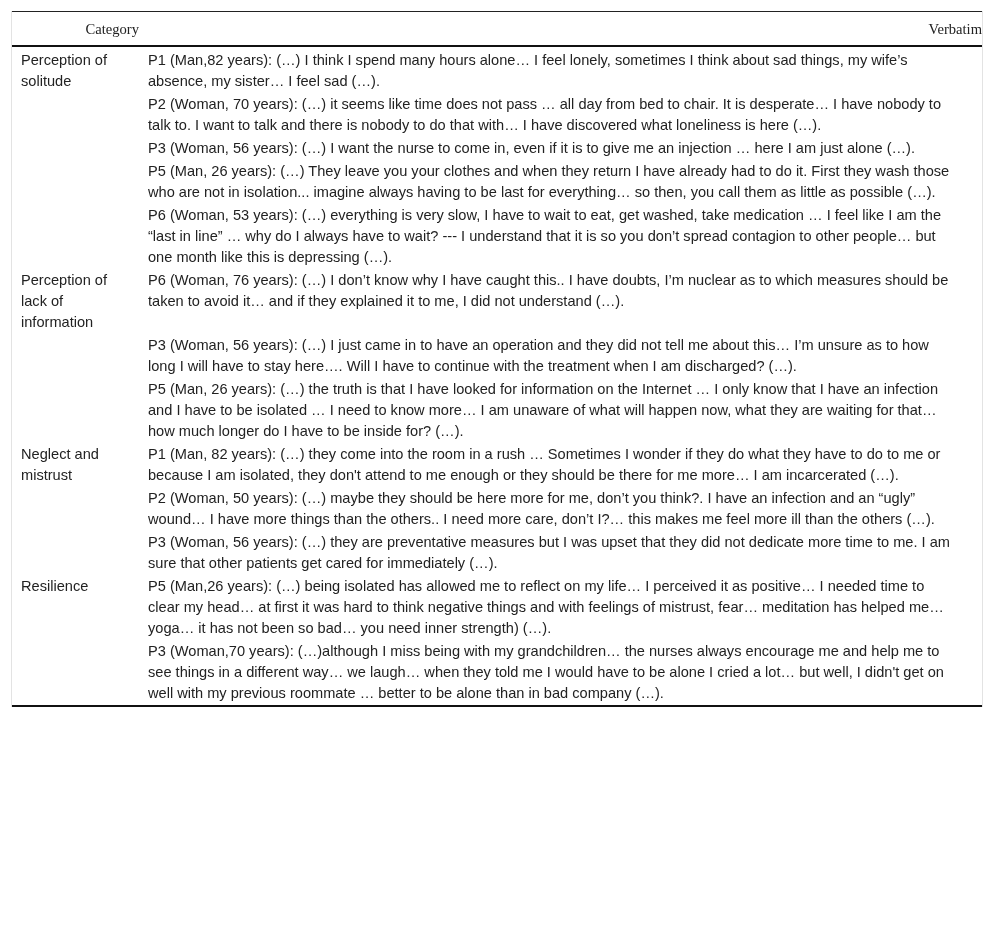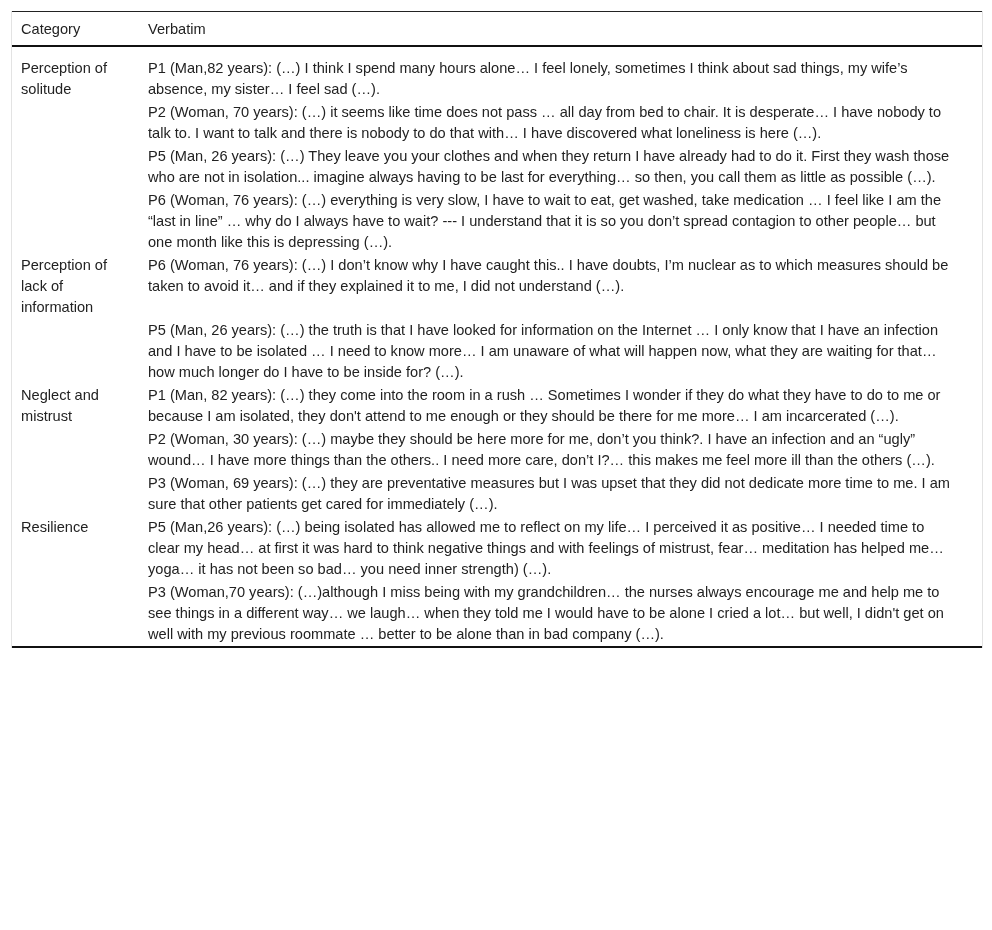--- a/index.html
+++ b/index.html
@@ -7,25 +7,25 @@
     width: 992px; height: 930px; position: relative; overflow: hidden;
     font-family: "Liberation Sans", sans-serif; font-size: 14.6px; color: #222222;
   }
   .table-wrap {
     position: absolute; left: 11px; top: 11px; width: 970px;
     border-left: 1px solid #e3e3e3; border-right: 1px solid #e3e3e3;
   }
   table { border-collapse: collapse; width: 100%; table-layout: fixed; }
   col.c1 { width: 127px; }
   thead th {
-    text-align: left; font-weight: normal; padding: 7px 0 6px 9px;
-    border-top: 1px solid #222; border-bottom: 2px solid #111; line-height: 20px;
+    text-align: right; font-weight: normal; padding: 7px 0 6px 9px;
+    border-top: 1px solid #222; border-bottom: 2px solid #111; line-height: 20px; font-family: Liberation Serif, serif;
   }
   tbody td { vertical-align: top; padding: 1px 0 1px 9px; line-height: 21px; }
-  tbody tr:first-child td { padding-top: 11px; }
+  tbody tr:first-child td { padding-top: 3px; }
   tbody tr.last td { border-bottom: 2px solid #111; }
   .cat { padding-right: 4px; }
   .verb { padding-right: 24px; }
 </style>
 </head>
 <body>
 
 <div class="table-wrap">
   <table>
     <colgroup>
@@ -42,45 +42,53 @@
         <tr>
           <td class="cat">Perception of solitude</td>
           <td class="verb">P1 (Man,82 years): (…) I think I spend many hours alone… I feel lonely, sometimes I think about sad things, my wife’s absence, my sister… I feel sad (…).</td>
         </tr>
         <tr>
           <td class="cat"></td>
           <td class="verb">P2 (Woman, 70 years): (…) it seems like time does not pass … all day from bed to chair. It is desperate… I have nobody to talk to. I want to talk and there is nobody to do that with… I have discovered what loneliness is here (…).</td>
         </tr>
         <tr>
           <td class="cat"></td>
+          <td class="verb">P3 (Woman, 56 years): (…) I want the nurse to come in, even if it is to give me an injection … here I am just alone (…).</td>
+        </tr>
+        <tr>
+          <td class="cat"></td>
           <td class="verb">P5 (Man, 26 years): (…) They leave you your clothes and when they return I have already had to do it. First they wash those who are not in isolation... imagine always having to be last for everything… so then, you call them as little as possible (…).</td>
         </tr>
         <tr>
           <td class="cat"></td>
-          <td class="verb">P6 (Woman, 76 years): (…) everything is very slow, I have to wait to eat, get washed, take medication … I feel like I am the “last in line” … why do I always have to wait? --- I understand that it is so you don’t spread contagion to other people… but one month like this is depressing (…).</td>
+          <td class="verb">P6 (Woman, 53 years): (…) everything is very slow, I have to wait to eat, get washed, take medication … I feel like I am the “last in line” … why do I always have to wait? --- I understand that it is so you don’t spread contagion to other people… but one month like this is depressing (…).</td>
         </tr>
         <tr>
           <td class="cat">Perception of lack of information</td>
           <td class="verb" style="padding-bottom: 22px;">P6 (Woman, 76 years): (…) I don’t know why I have caught this.. I have doubts, I’m nuclear as to which measures should be taken to avoid it… and if they explained it to me, I did not understand (…).</td>
+        </tr>
+        <tr>
+          <td class="cat"></td>
+          <td class="verb">P3 (Woman, 56 years): (…) I just came in to have an operation and they did not tell me about this… I’m unsure as to how long I will have to stay here…. Will I have to continue with the treatment when I am discharged? (…).</td>
         </tr>
         <tr>
           <td class="cat"></td>
           <td class="verb">P5 (Man, 26 years): (…) the truth is that I have looked for information on the Internet … I only know that I have an infection and I have to be isolated … I need to know more… I am unaware of what will happen now, what they are waiting for that… how much longer do I have to be inside for? (…).</td>
         </tr>
         <tr>
           <td class="cat">Neglect and mistrust</td>
           <td class="verb">P1 (Man, 82 years): (…) they come into the room in a rush … Sometimes I wonder if they do what they have to do to me or because I am isolated, they don't attend to me enough or they should be there for me more… I am incarcerated (…).</td>
         </tr>
         <tr>
           <td class="cat"></td>
-          <td class="verb">P2 (Woman, 30 years): (…) maybe they should be here more for me, don’t you think?. I have an infection and an “ugly” wound… I have more things than the others.. I need more care, don’t I?… this makes me feel more ill than the others (…).</td>
+          <td class="verb">P2 (Woman, 50 years): (…) maybe they should be here more for me, don’t you think?. I have an infection and an “ugly” wound… I have more things than the others.. I need more care, don’t I?… this makes me feel more ill than the others (…).</td>
         </tr>
         <tr>
           <td class="cat"></td>
-          <td class="verb">P3 (Woman, 69 years): (…) they are preventative measures but I was upset that they did not dedicate more time to me. I am sure that other patients get cared for immediately (…).</td>
+          <td class="verb">P3 (Woman, 56 years): (…) they are preventative measures but I was upset that they did not dedicate more time to me. I am sure that other patients get cared for immediately (…).</td>
         </tr>
         <tr>
           <td class="cat">Resilience</td>
           <td class="verb">P5 (Man,26 years): (…) being isolated has allowed me to reflect on my life… I perceived it as positive… I needed time to clear my head… at first it was hard to think negative things and with feelings of mistrust, fear… meditation has helped me… yoga… it has not been so bad… you need inner strength) (…).</td>
         </tr>
         <tr class="last">
           <td class="cat"></td>
           <td class="verb">P3 (Woman,70 years): (…)although I miss being with my grandchildren… the nurses always encourage me and help me to see things in a different way… we laugh… when they told me I would have to be alone I cried a lot… but well, I didn't get on well with my previous roommate … better to be alone than in bad company (…).</td>
         </tr>
       </tbody>

